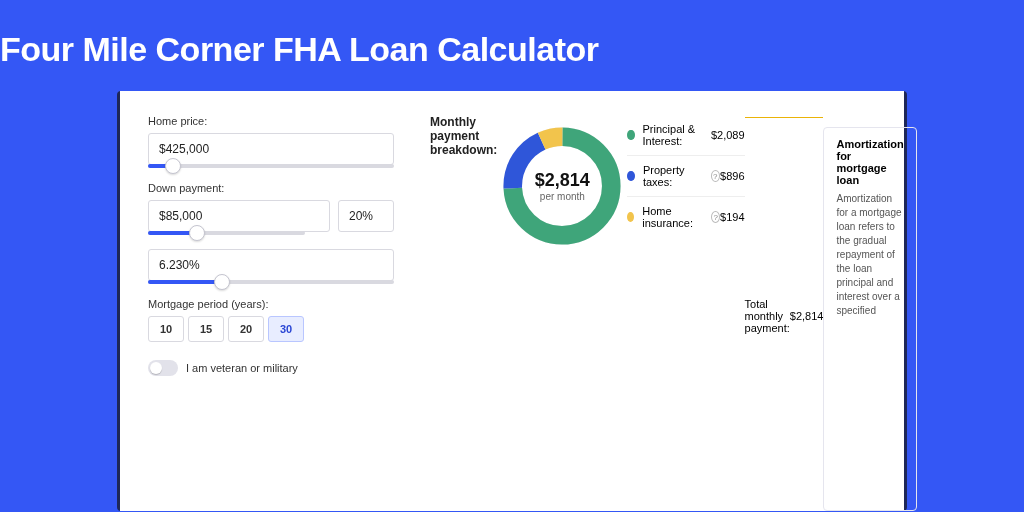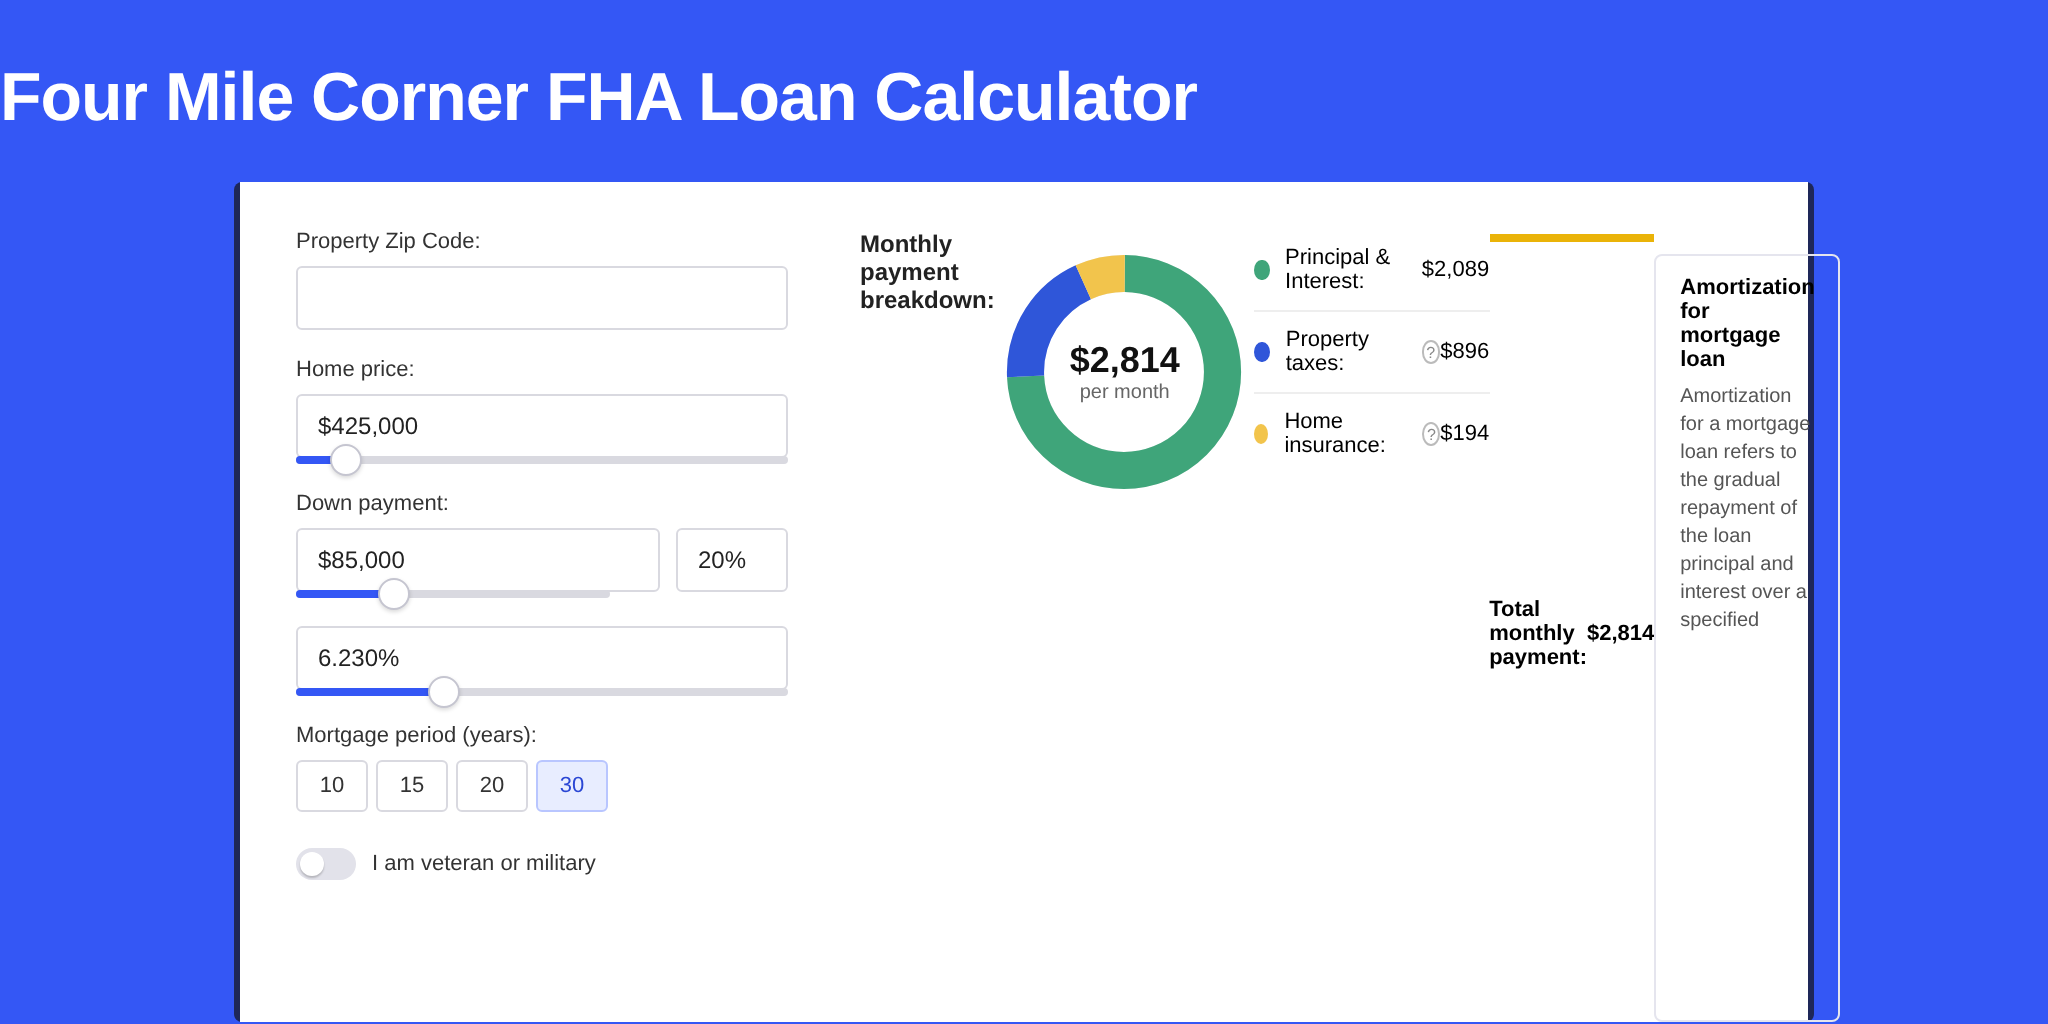--- a/index.html
+++ b/index.html
@@ -12,57 +12,53 @@
   .field-label{font-size:11px;color:#333;margin-bottom:6px;display:block}
   .text-input{width:100%;border:1px solid #d9d9e0;border-radius:3px;height:32px;padding:0 10px;font-size:12px;color:#222}
   .slider-track{height:4px;background:#d9d9e0;position:relative;border-radius:2px;margin-top:-1px}
   .slider-fill{position:absolute;left:0;top:0;height:100%;background:#3457f5;border-radius:2px}
   .slider-thumb{position:absolute;top:50%;width:16px;height:16px;background:#fff;border:1px solid #c5c5d0;border-radius:50%;transform:translate(-50%,-50%);box-shadow:0 1px 2px rgba(0,0,0,.15)}
   .row{margin-bottom:14px}
   .down-row{display:flex;gap:8px}
   .down-row .text-input:first-child{flex:1}
   .down-row .text-input:last-child{width:56px}
   .period-row{display:flex;gap:4px}
-  .period-btn{flex:0 0 auto;min-width:36px;height:26px;border:1px solid #d9d9e0;background:#fff;border-radius:3px;font-size:11px;color:#333;display:flex;align-items:center;justify-content:center;cursor:pointer;font-weight:400}
+  .period-btn{flex:0 0 auto;min-width:36px;height:26px;border:1px solid #d9d9e0;background:#fff;border-radius:3px;font-size:11px;color:#333;display:flex;align-items:center;justify-content:center;cursor:pointer;font-weight:700}
   .period-btn.active{background:#e8edff;border-color:#b9c6ff;color:#2a46d4}
   .toggle-row{display:flex;align-items:center;gap:8px;margin-top:18px}
   .toggle{width:30px;height:16px;background:#e2e2ea;border-radius:10px;position:relative;cursor:pointer}
   .toggle-knob{position:absolute;width:12px;height:12px;background:#fff;border-radius:50%;top:2px;left:2px;box-shadow:0 1px 1px rgba(0,0,0,.2)}
   .toggle-label{font-size:11px;color:#333}
   .section-title{font-size:12px;font-weight:700;color:#222;margin-bottom:6px}
   .donut-wrap{display:flex;justify-content:center;padding:6px 0 12px}
   .donut{position:relative;width:130px;height:130px}
   .donut svg{width:130px;height:130px}
   .donut-center{position:absolute;inset:0;display:flex;flex-direction:column;align-items:center;justify-content:center}
   .donut-amt{font-size:18px;font-weight:800;color:#111}
   .donut-sub{font-size:10px;color:#666}
   .break-row{display:flex;align-items:center;justify-content:space-between;padding:8px 0;border-top:1px solid #eee;font-size:11px}
   .break-row:first-of-type{border-top:none}
   .break-left{display:flex;align-items:center;gap:8px}
   .dot{width:10px;height:10px;border-radius:50%}
   .info-icon{width:12px;height:12px;border:1px solid #bbb;border-radius:50%;display:inline-flex;align-items:center;justify-content:center;font-size:8px;color:#888;margin-left:4px}
-  .total-row{font-weight:700;border-top:4px solid #eab308;padding-top:10px;margin-top:2px}
+  .total-row{font-weight:400;border-top:1px solid #eab308;padding-top:10px;margin-top:2px}
   .amort{border:1px solid #e5e5ee;border-radius:4px;padding:10px 12px;margin-top:12px}
   .amort-title{font-size:11px;font-weight:700;margin-bottom:6px}
   .amort-text{font-size:10px;color:#555;line-height:1.4}
 </style>
 </head>
 <body>
 
 <h1 class="page-title">Four Mile Corner FHA Loan Calculator</h1>
 
 <div class="card-wrap">
 <div class="card">
 
   <div class="left">
 
-    <div class="row">
-      <label class="field-label">Property Zip Code:</label>
-      <input class="text-input" value="" style="">
-    </div>
 
     <div class="row">
       <label class="field-label">Home price:</label>
       <input class="text-input" value="$425,000" style="">
       <div class="slider-track">
         <div class="slider-fill" style="width:10%"></div>
         <div class="slider-thumb" style="left:10%"></div>
       </div>
     </div>
 

